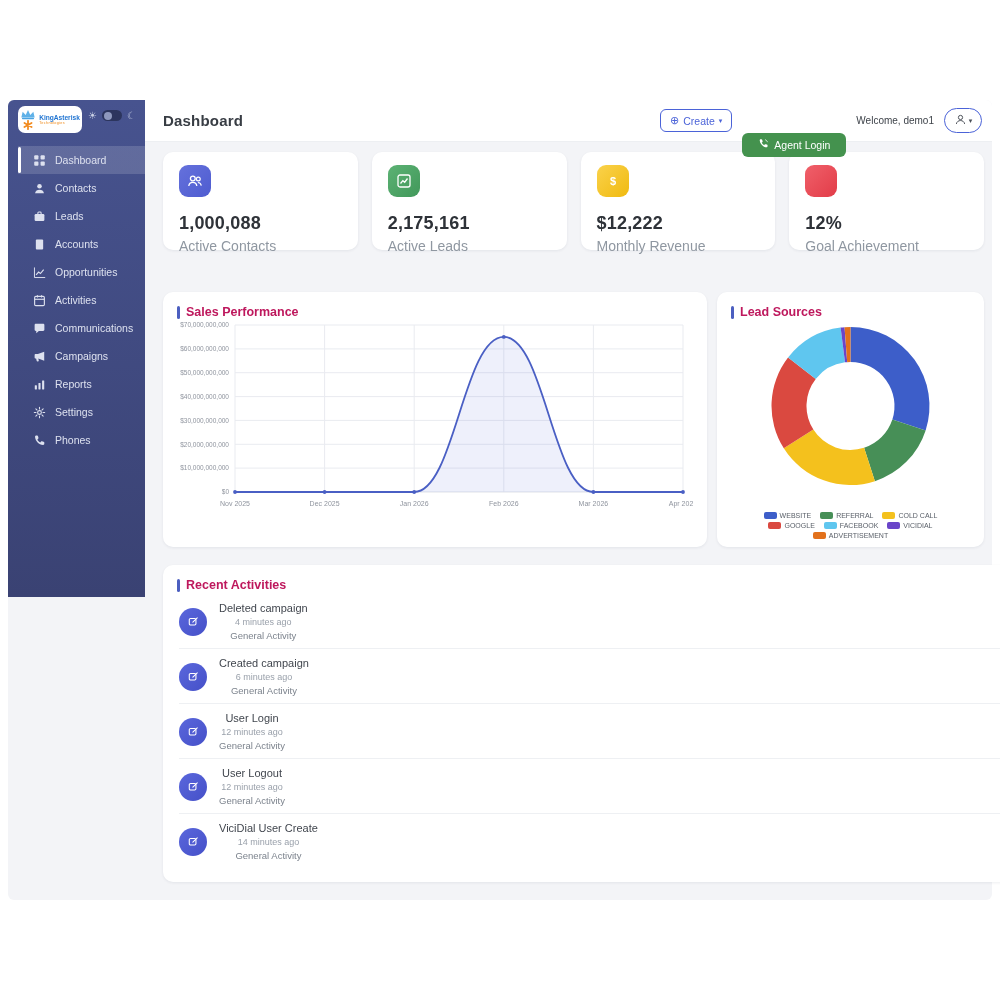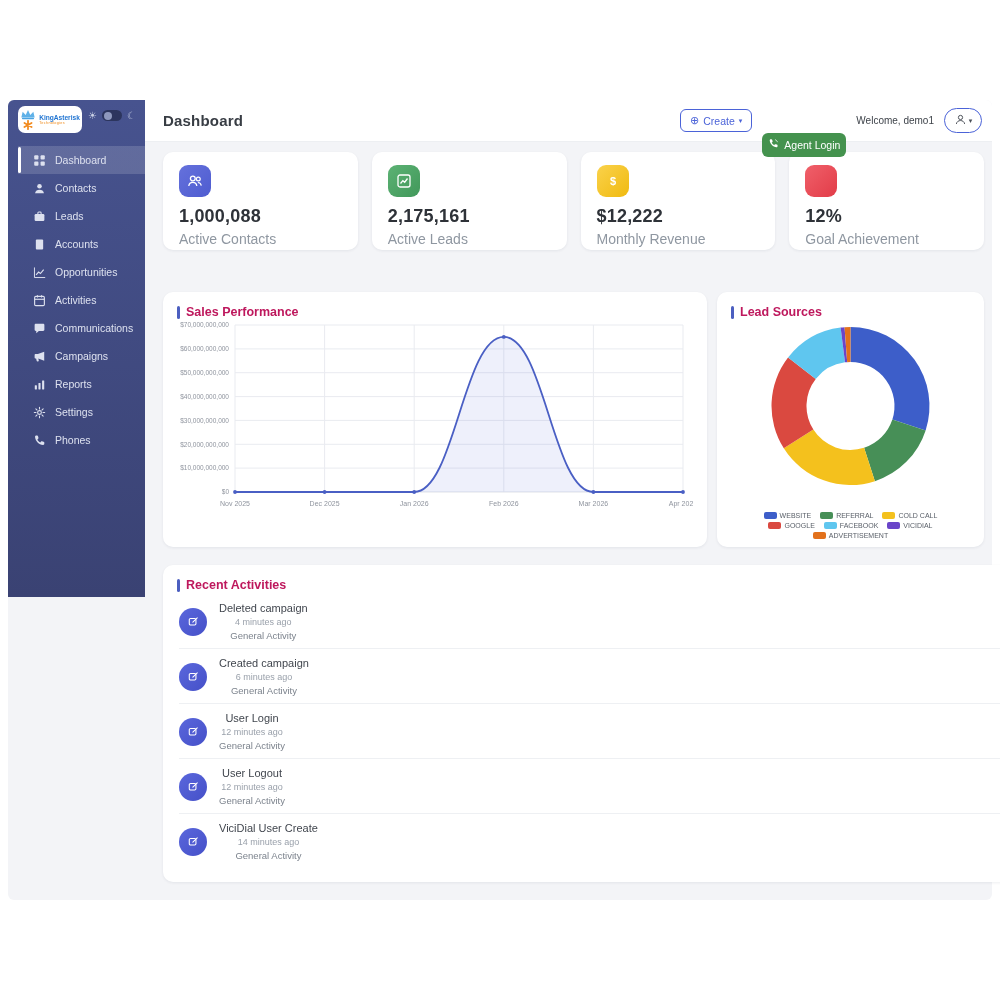--- a/index.html
+++ b/index.html
@@ -30,36 +30,36 @@
   
   .topbar { position:absolute; left:137px; top:0; width:847px; height:42px; background:#fff;
     border-bottom:1px solid #edeff2; border-radius:0 6px 0 0; display:flex; align-items:center; justify-content:space-between;
     padding:0 10px 0 18px; z-index:2; }
   .page-title { margin:0; font-size:15px; font-weight:bold; color:#383d44; letter-spacing:.2px; }
   .topbar-right { display:flex; align-items:center; gap:10px; }
   .btn-create { height:23px; padding:0 9px; border:1px solid #4b63d8; color:#4b63d8; background:#fff;
     border-radius:6px; font-size:10.5px; display:flex; gap:4px; align-items:center; cursor:pointer; font-family:inherit; }
   .btn-create .plus { font-size:11px; line-height:11px; }
   .caret { font-size:7px; }
-  .btn-agent { height:24px; padding:0 6px; background:#44924e; color:#fff; border:none;
+  .btn-agent { height:24px; padding:0 16px; background:#44924e; color:#fff; border:none;
     border-radius:6px; font-size:10.5px; display:flex; gap:5px; align-items:center; cursor:pointer; font-family:inherit;margin-top:48px; }
   .btn-agent svg { width:11px; height:11px; }
   .welcome { font-size:10px; color:#3e434a;text-align:center; }
   .avatar-pill { height:25px; min-width:38px; border:1px solid #4b63d8; border-radius:13px; background:#fff;
     display:flex; align-items:center; justify-content:center; gap:2px; color:#4a4f57; cursor:pointer; padding:0 5px; }
   .avatar-pill svg { width:13px; height:13px; }
   .avatar-pill .caret { color:#4a4f57; }
 
   
   .content { position:absolute; left:137px; top:42px; width:847px; height:758px; padding:10px 8px 0 18px; }
   .stats { display:grid; grid-template-columns:repeat(4,1fr); gap:14px; width:821px; }
   .stat-card { background:#fff; border-radius:10px; height:98px; box-shadow:0 1px 3px rgba(20,30,60,.07); padding:13px 16px; }
   .stat-icon { width:32px; height:32px; border-radius:9px; display:flex; align-items:center; justify-content:center; color:#fff; }
   .stat-icon svg { width:16px; height:16px; }
-  .stat-value { margin-top:9px; font-size:18px; font-weight:bold; color:#2e3238; letter-spacing:.2px; }
+  .stat-value { margin-top:16px; font-size:18px; font-weight:bold; color:#2e3238; letter-spacing:.2px; }
   .stat-label { margin-top:4px; font-size:14px; color:#8f97a1; }
 
   .charts-row { display:flex; gap:10px; margin-top:42px; width:821px; }
   .card { background:#fff; border-radius:10px; box-shadow:0 1px 3px rgba(20,30,60,.07); }
   .card-title { display:flex; align-items:flex-end; gap:6px; font-size:12.5px; font-weight:bold; color:#be185d; padding:13px 14px 0; }
   .accent { width:3px; height:13px; background:#4c5fc0; border-radius:2px; flex:none; }
   .sales-card { width:544px; height:255px; }
   .leads-card { width:267px; height:255px; position:relative; }
   .line-legend { display:flex; align-items:center; gap:5px; justify-content:center; margin-top:5px;
     font-size:8px; color:#565c66; background:none; border:none; cursor:pointer; width:100%; font-family:inherit; }

